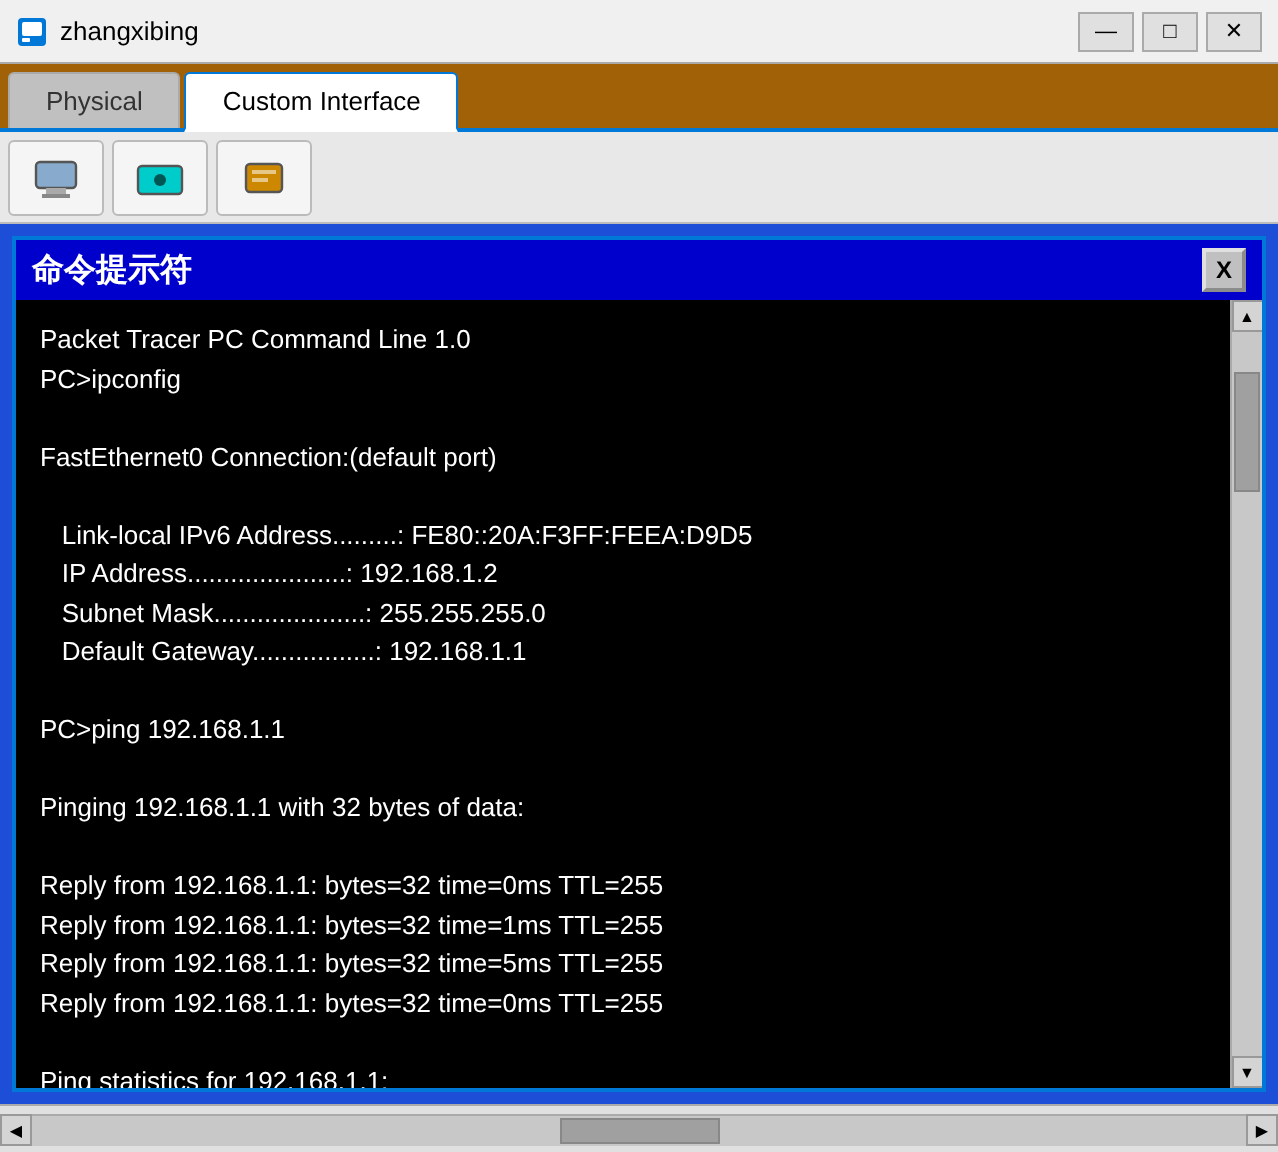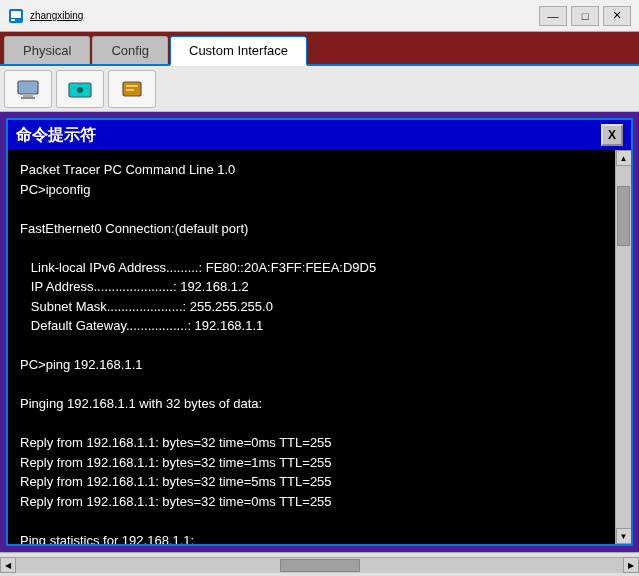--- a/index.html
+++ b/index.html
@@ -25,44 +25,43 @@
     .title-bar-left {
       display: flex;
       align-items: center;
       gap: 6px;
     }
     .title-bar-icon {
       width: 16px;
       height: 16px;
     }
     .title-bar-title {
-      font-size: 10px;
+      font-size: 13px;
       color: #000;
-      text-decoration: underline;
     }
     .title-bar-controls {
       display: flex;
       gap: 4px;
     }
     .title-bar-btn {
       width: 28px;
       height: 20px;
       background: #e0e0e0;
       border: 1px solid #aaa;
       display: flex;
       align-items: center;
       justify-content: center;
       font-size: 11px;
       cursor: pointer;
     }
 
     
     .tab-bar {
       display: flex;
-      background: #7f1d1d;
+      background: #a16207;
       border-bottom: 2px solid #0078d7;
       height: 34px;
       align-items: flex-end;
       padding: 0 4px;
     }
     .tab {
       padding: 6px 18px;
       font-size: 13px;
       color: #333;
       background: #c0c0c0;
@@ -103,21 +102,21 @@
     }
     .icon-box svg {
       width: 28px;
       height: 28px;
     }
 
     
     .main-area {
       display: flex;
       height: calc(576px - 32px - 34px - 46px - 24px);
-      background: #4c1d95;
+      background: #1d4ed8;
       position: relative;
     }
 
     
     .terminal-window {
       flex: 1;
       margin: 6px;
       background: #fff;
       border: 2px solid #0078d7;
       display: flex;
@@ -258,21 +257,20 @@
   </div>
   <div class="title-bar-controls">
     <button class="title-bar-btn">—</button>
     <button class="title-bar-btn">□</button>
     <button class="title-bar-btn close">✕</button>
   </div>
 </div>
 
 <div class="tab-bar">
   <div class="tab">Physical</div>
-  <div class="tab">Config</div>
   <div class="tab active">Custom Interface</div>
 </div>
 
 <div class="icon-row">
   <div class="icon-box">
     <svg viewBox="0 0 28 28">
       <rect x="4" y="6" width="20" height="13" rx="2" fill="#88aacc" stroke="#555" stroke-width="1.2"></rect>
       <rect x="9" y="19" width="10" height="3" fill="#aaa"></rect>
       <rect x="7" y="22" width="14" height="2" fill="#888"></rect>
     </svg>

